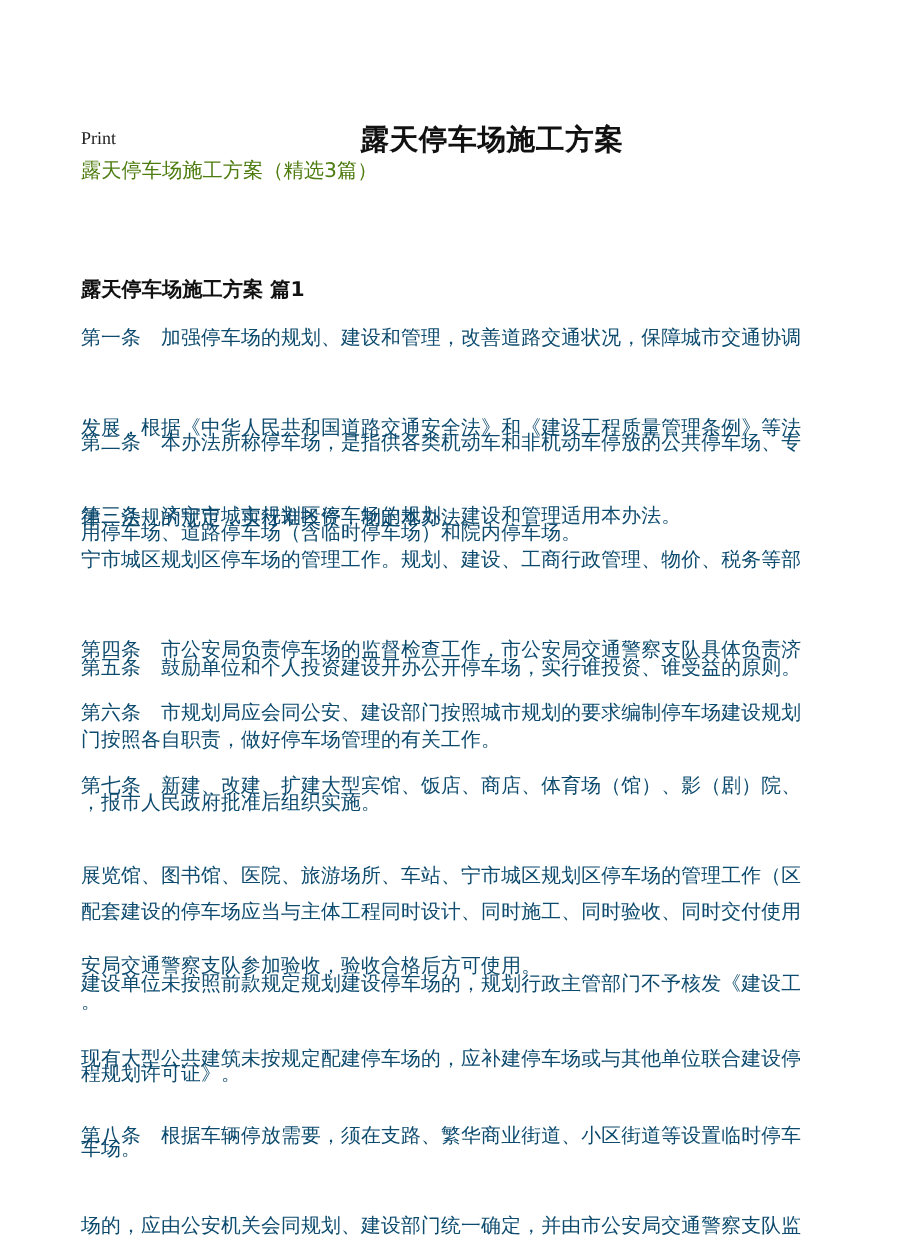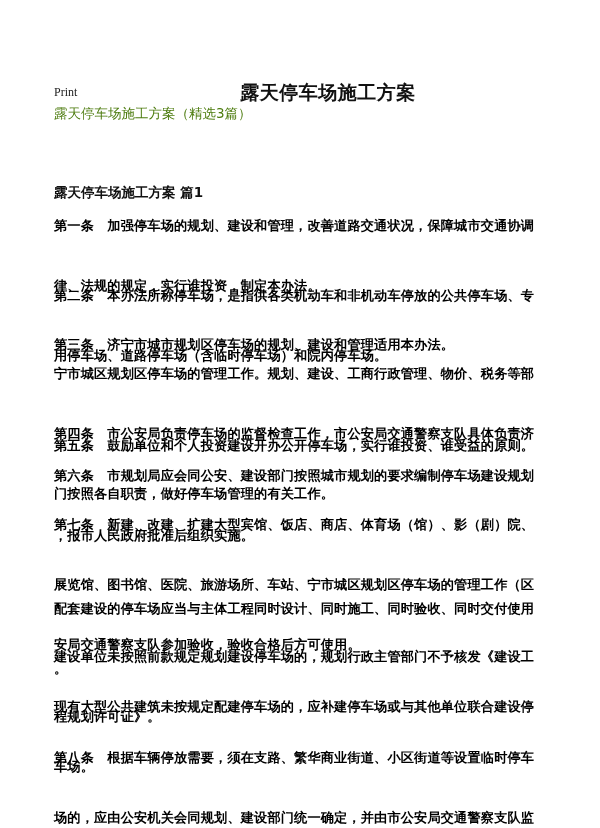--- a/index.html
+++ b/index.html
@@ -4,33 +4,34 @@
 <style>
   html, body { margin: 0; padding: 0; background: #ffffff; }
   body { width: 600px; height: 828px; position: relative; overflow: hidden; color: #1a1a1a;
          font-family: "DejaVu Sans", "Liberation Sans", sans-serif; }
   .print-label { position: absolute; left: 54px; top: 47px; font-family: Liberation Serif, serif;
                  font-size: 12px; color: #222; margin-top: 38px; }
   .doc-title { position: absolute; left: 0; width: 600px; top: 80px; text-align: center; font-size: 19px;
                font-weight: bold; color: #111; letter-spacing: 0.5px; padding-left: 28px; }
   .subtitle { position: absolute; left: 54px; top: 105px; font-size: 13.5px; color: #4d7c0f; }
   .section-heading { position: absolute; left: 54px; top: 152px; font-size: 13.5px; font-weight: bold; color: #111; margin-top: 32px; }
-  .para { position: absolute; left: 54px; width: 500px; font-size: 13.2px; line-height: 20px; color: #000000;
-          white-space: pre; letter-spacing: 0.15px; font-weight: bold; }
+  .para { position: absolute; left: 54px; width: 500px; font-size: 13.2px; line-height: 20px; color: #0c4a6e;
+          white-space: pre; letter-spacing: 0.15px; }
 </style>
 </head>
 <body>
 
 <div class="print-label">Print</div>
 <div class="doc-title">露天停车场施工方案</div>
 <div class="subtitle">露天停车场施工方案（精选3篇）</div>
 <div class="section-heading">露天停车场施工方案 篇1</div>
 
 <div class="para" style="top:176px">
   <div>第一条　加强停车场的规划、建设和管理，改善道路交通状况，保障城市交通协调</div>
+  <div>发展，根据《中华人民共和国道路交通安全法》和《建设工程质量管理条例》等法</div>
   <div>律、法规的规定，实行谁投资，制定本办法。</div>
 </div>
 <div class="para" style="top:246px">
   <div>第二条　本办法所称停车场，是指供各类机动车和非机动车停放的公共停车场、专</div>
   <div>用停车场、道路停车场（含临时停车场）和院内停车场。</div>
 </div>
 <div class="para" style="top:295px">
   <div>第三条　济宁市城市规划区停车场的规划、建设和管理适用本办法。</div>
 </div>
 <div class="para" style="top:324px">

